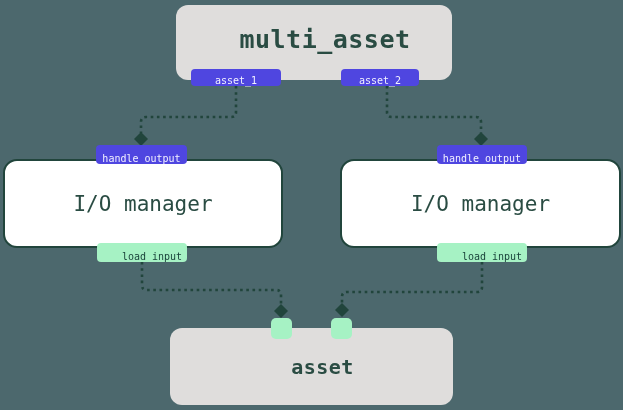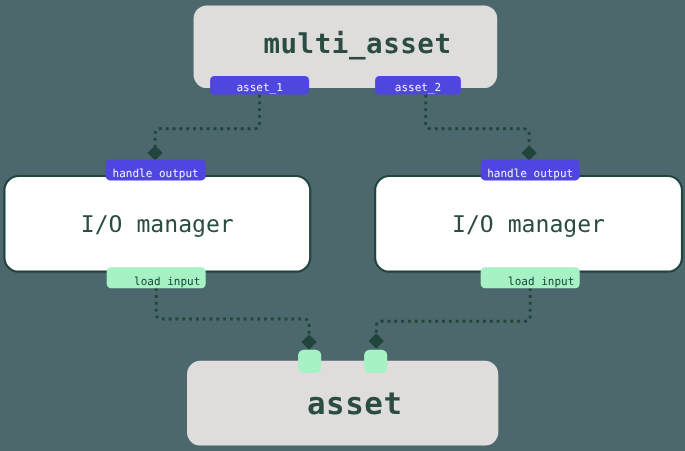--- a/index.html
+++ b/index.html
@@ -48,21 +48,21 @@
     font-size:25px;
     letter-spacing:0.5px;
   }
   .io-title{
     color:var(--title);
     font-weight:normal;
     font-size:21px;
     text-align:center;
   }
   .asset-title{
-    font-size:28px;
+    font-size:20px;
   }
   .badge{
     position:absolute;
     box-sizing:border-box;
     display:flex;align-items:flex-end;justify-content:center;
     border-radius:4px;
     font-size:10px;
     z-index:3;
   }
   .badge-purple{

